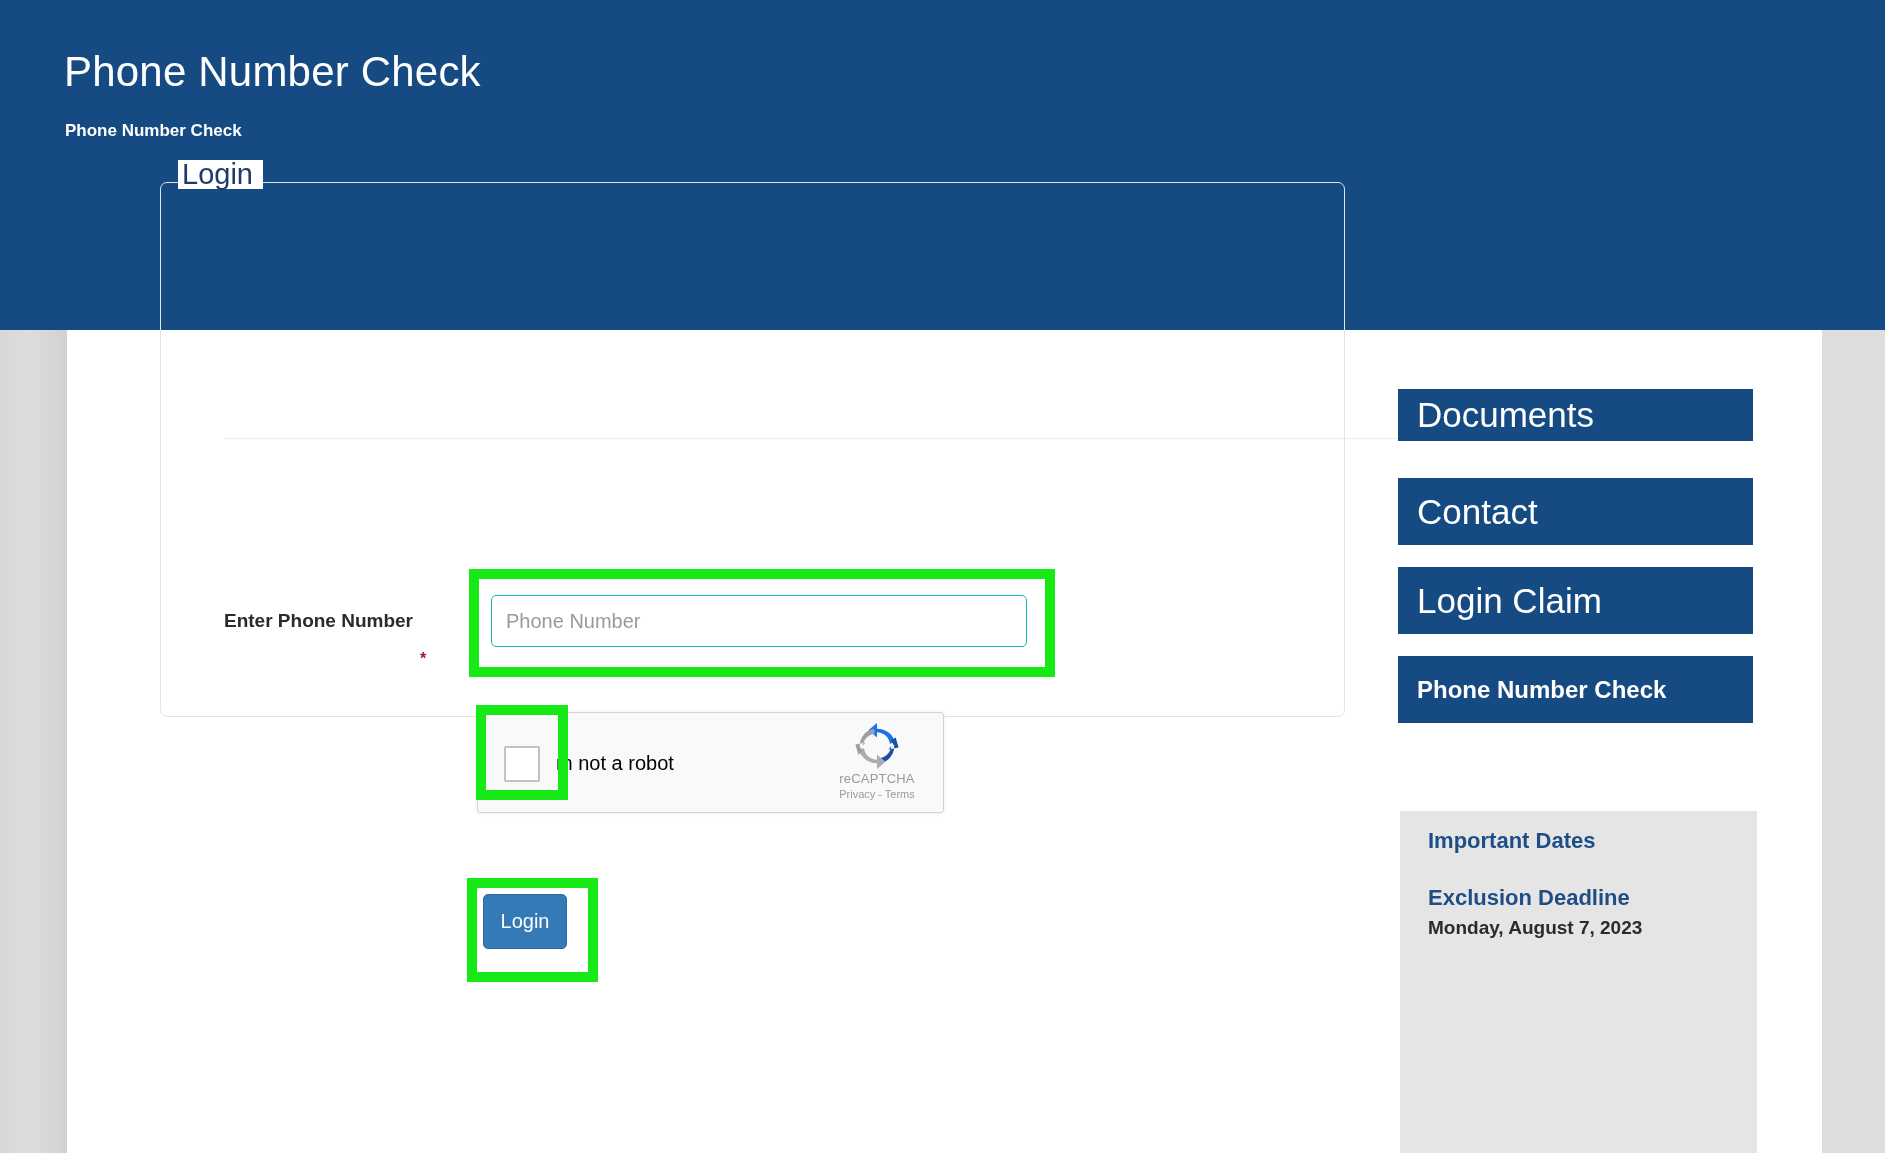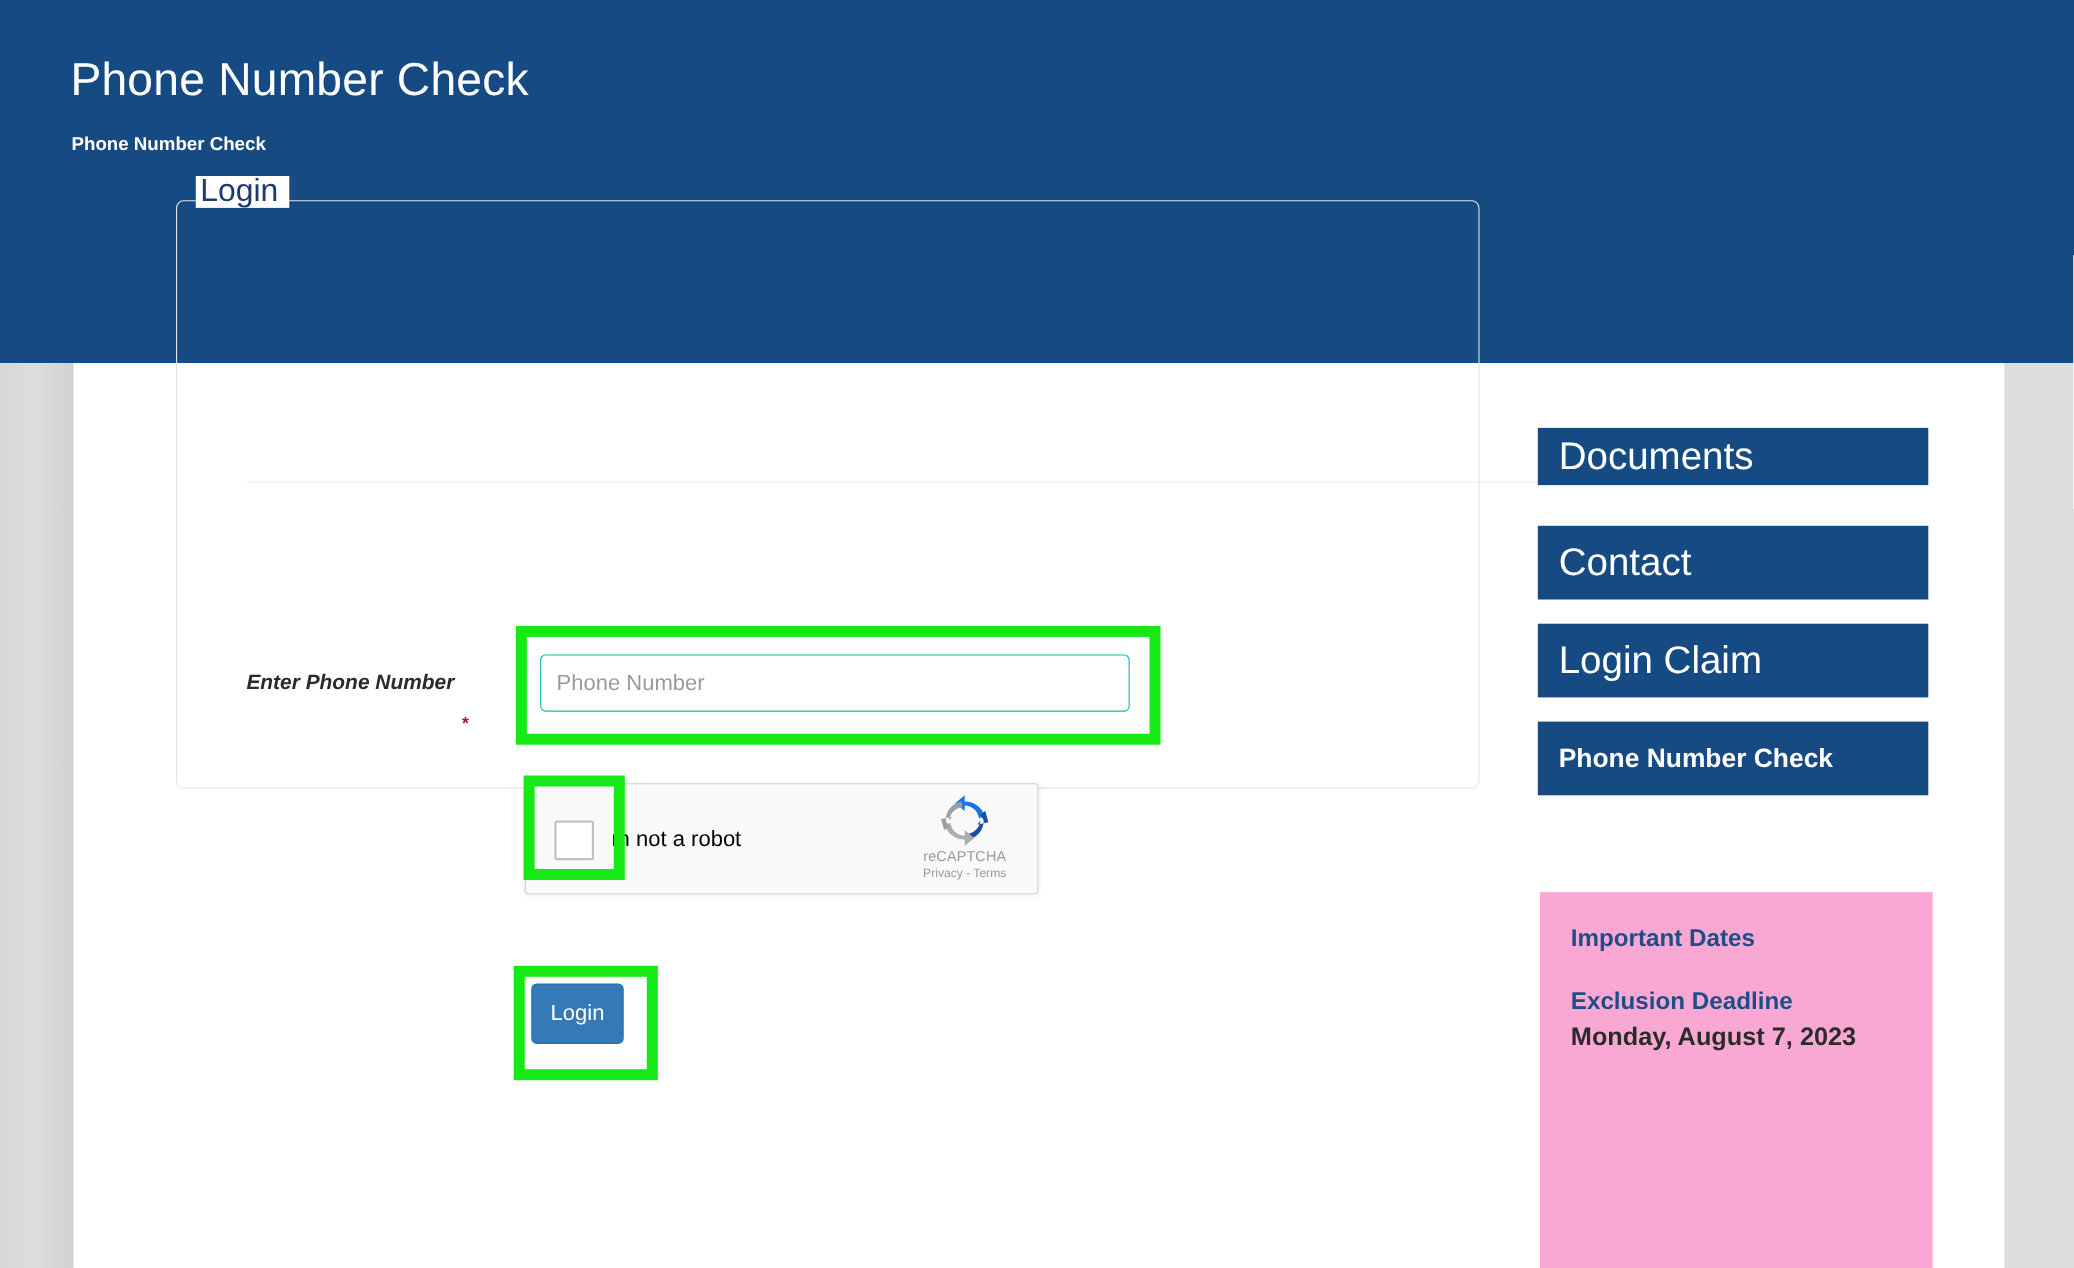--- a/index.html
+++ b/index.html
@@ -97,21 +97,20 @@
   
   .field-label {
     position: absolute;
     left: 198px; top: 610px;
     width: 215px;
     text-align: right;
     font-size: 19px;
     font-weight: bold;
     color: #2b2b2b;
     white-space: nowrap;
-    font-style: italic;
   }
   .field-required {
     position: absolute;
     left: 420px; top: 650px;
     font-size: 16px;
     color: #9b1c31;
     font-weight: bold;
   }
 
   
@@ -221,37 +220,37 @@
   .nav-claim     { top: 567px;  height: 67px; }
   .nav-phone     { top: 656px;  height: 67px; }
   .nav-documents span, .nav-contact span, .nav-claim span { font-size: 35px; }
   .nav-phone span { font-size: 24px; font-weight: bold; }
 
   
   .dates-panel {
     position: absolute;
     left: 1400px; top: 811px;
     width: 357px; height: 342px;
-    background: #f9a8d4;
-    padding: 29px 28px 0 28px;
+    background: #e5e5e5;
+    padding: 17px 28px 0 28px;
   }
   .dates-title {
     font-size: 22px;
     font-weight: bold;
     color: #1f4e87;
     margin: 0 0 31px 0;
   }
   .dates-sub {
     font-size: 22px;
     font-weight: bold;
     color: #1f4e87;
     margin: 0 0 6px 0;
   }
   .dates-date {
-    font-size: 23px;
+    font-size: 19px;
     font-weight: bold;
     color: #2b2b2b;
     margin: 0 0 28px 0;
   }
   .dates-body {
     font-size: 21px;
     color: #3a3a3a;
     line-height: 1.62;
     margin: 0;
   }

